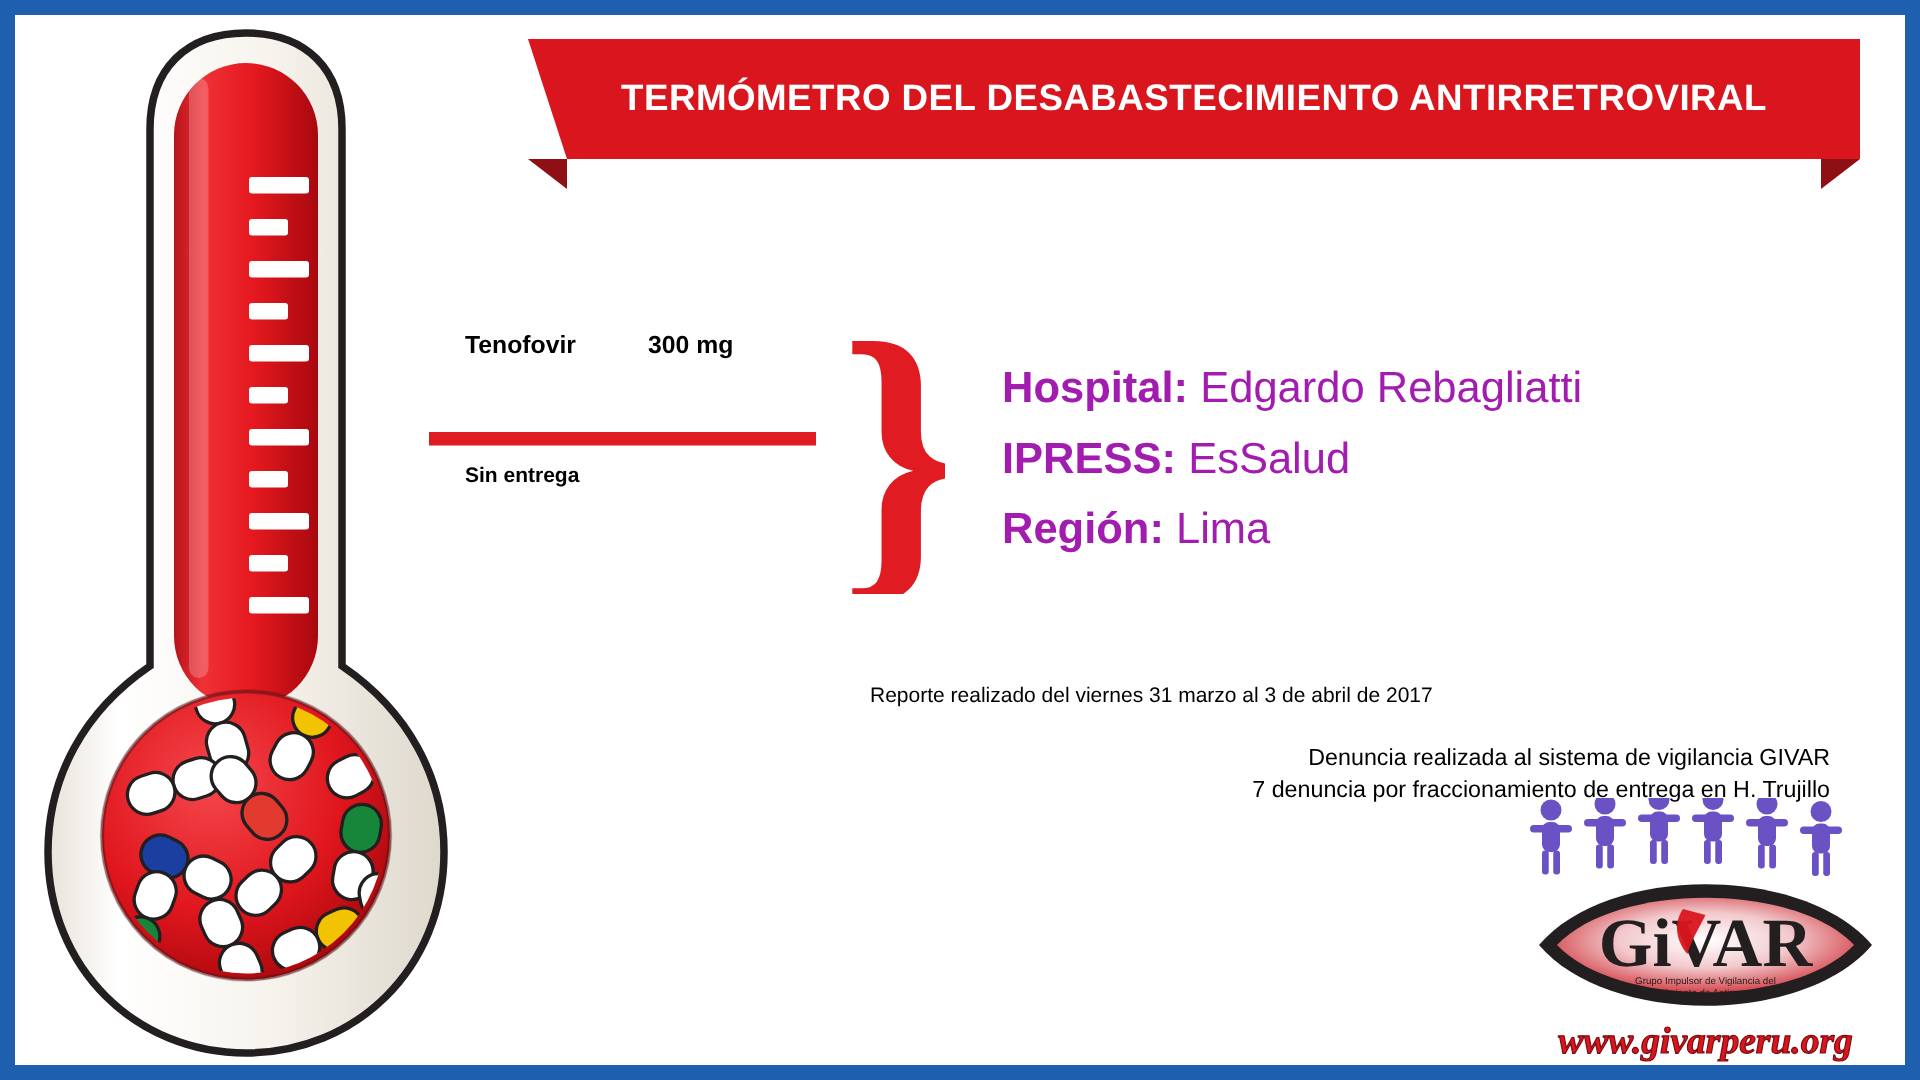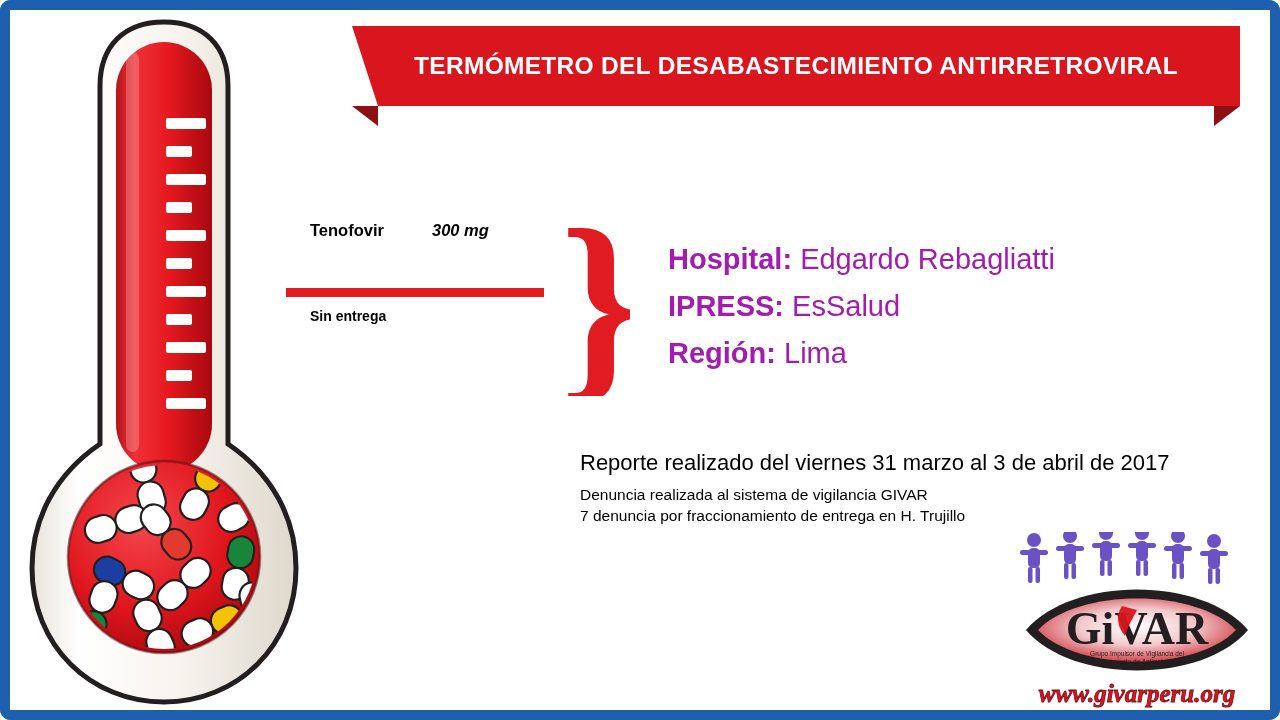--- a/index.html
+++ b/index.html
@@ -10,21 +10,20 @@
   body {
     font-family: "Liberation Sans", sans-serif;
   }
   #page {
     position: relative;
     width: 1280px;
     height: 720px;
     overflow: hidden;
     background: #ffffff;
     box-sizing: border-box;
-    border-radius: 11px;
   }
   
   .frame-top, .frame-bottom {
     position: absolute;
     left: 0;
     width: 1280px;
     height: 10px;
     background: #1f5fb0;
   }
   .frame-top { top: 0; }
@@ -83,21 +82,21 @@
     color: #000000;
   }
   .drug-row {
     display: flex;
     font-size: 16.5px;
     font-weight: bold;
     line-height: 1.55;
     align-items: flex-end;
   }
   .drug-name { width: 122px; }
-  .drug-dose { width: 90px; font-style: italic; }
+  .drug-dose { width: 90px; }
   .drug-divider {
     position: absolute;
     left: 286px;
     top: 288px;
     width: 258px;
     height: 9px;
     background: #e01b22;
   }
   .no-delivery {
     position: absolute;
@@ -139,27 +138,28 @@
 
   
   .report {
     position: absolute;
     left: 580px;
     top: 450px;
     width: 640px;
     color: #000000;
   }
   .report-main {
-    font-size: 22px;
+    font-size: 14px;
     line-height: 26px;
-    margin-bottom: 8px;
+    margin-bottom: 19px;
   }
   .report-line {
     font-size: 15.5px;
     line-height: 21px;
+    text-align: right;
   }
 
   
   .logo {
     position: absolute;
     left: 1012px;
     top: 532px;
     width: 250px;
     height: 180px;
   }

